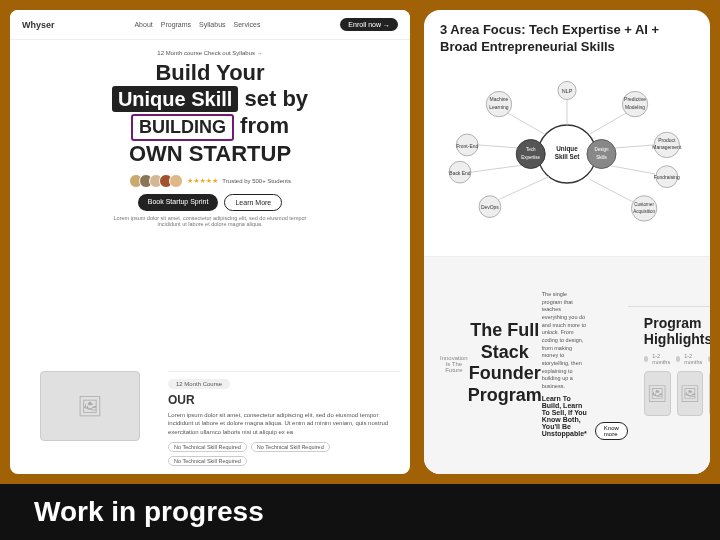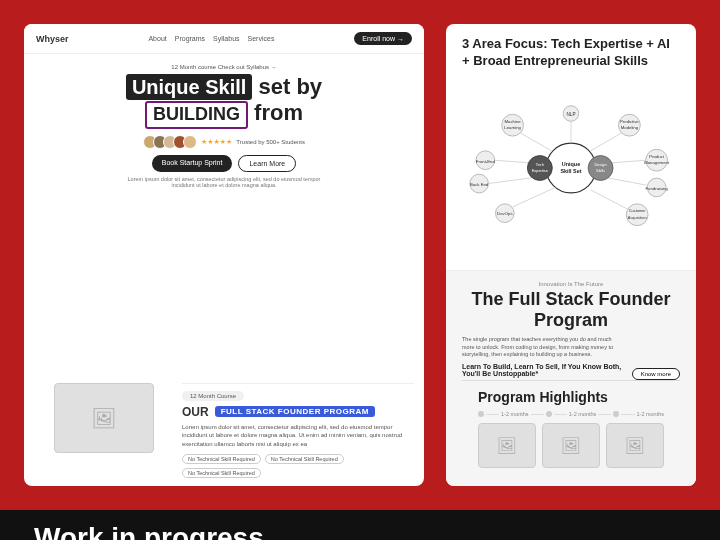--- a/index.html
+++ b/index.html
@@ -9,23 +9,23 @@
       background: #888;
       font-family: Arial, sans-serif;
       overflow: hidden;
       display: flex;
       flex-direction: column;
     }
 
     .main-area {
       display: flex;
       flex: 1;
-      gap: 12px;
-      padding: 24px;
-      background: #b91c1c;
+      gap: 4px;
+      padding: 10px;
+      background: #a16207;
     }
 
     
     .left-panel {
       width: 400px;
       background: #fff;
       border-radius: 8px;
       overflow: hidden;
       margin-right: 10px;
       display: flex;
@@ -237,21 +237,21 @@
       display: flex;
       gap: 8px;
       padding: 0 10px 8px;
       align-items: flex-start;
     }
 
     
     .right-panel {
       flex: 1;
       background: #fff;
-      border-radius: 8px;
+      border-radius: 16px;
       overflow: hidden;
       display: flex;
       flex-direction: column;
     }
 
     .right-top {
       padding: 12px 16px;
       border-bottom: 1px solid #eee;
     }
     .area-focus-title {
@@ -272,21 +272,22 @@
       width: 100%;
       height: 100%;
     }
 
     
     .right-bottom {
       padding: 10px 16px;
       background: #f5f5f5;
       flex: 1;
       display: flex;
-      flex-direction: column;
+      flex-direction: row;
+      align-items: center;
     }
     .innovation-label {
       font-size: 6px;
       color: #888;
       text-align: center;
       margin-bottom: 2px;
     }
     .full-stack-title {
       font-size: 18px;
       font-weight: bold;
@@ -406,28 +407,30 @@
         <span>Syllabus</span>
         <span>Services</span>
       </div>
       <div class="navbar-btn">Enroll now →</div>
     </div>
 
     <div class="hero">
       <div class="hero-badge">12 Month course   Check out Syllabus →</div>
 
       <div class="hero-title">
+        <div>Build Your</div>
         <div>
           <span class="highlight-box">Unique Skill</span>
           <span> set by</span>
         </div>
         <div>
           <span class="highlight-outline">BUILDING</span>
           <span> from</span>
         </div>
+        <div class="hero-subtitle">OWN STARTUP</div>
       </div>
 
       <div class="avatars-row">
         <div class="avatar-circles">
           <div class="avatar-circle" style="background:#c9a96e;"></div>
           <div class="avatar-circle" style="background:#8b7355;"></div>
           <div class="avatar-circle" style="background:#d4b896;"></div>
           <div class="avatar-circle" style="background:#a0522d;"></div>
           <div class="avatar-circle" style="background:#deb887;"></div>
         </div>
@@ -444,21 +447,20 @@
     </div>
 
     <div class="bottom-flex">
       <div class="image-placeholder-left">
         <span class="img-icon">🖼</span>
       </div>
       <div class="program-section" style="flex:1; padding: 0;">
         <div class="program-badge">12 Month Course</div>
         <div class="program-title-bar">
           <span class="program-label">OUR</span>
-          <span class="program-title-highlight">FULL STACK FOUNDER PROGRAM</span>
         </div>
         <div class="program-desc">Lorem ipsum dolor sit amet, consectetur adipiscing elit, sed do eiusmod tempor incididunt ut labore et dolore magna aliqua. Ut enim ad minim veniam, quis nostrud exercitation ullamco laboris nisi ut aliquip ex ea</div>
         <div class="program-tags">
           <span class="program-tag">No Technical Skill Required</span>
           <span class="program-tag">No Technical Skill Required</span>
           <span class="program-tag">No Technical Skill Required</span>
         </div>
       </div>
     </div>
   </div>

